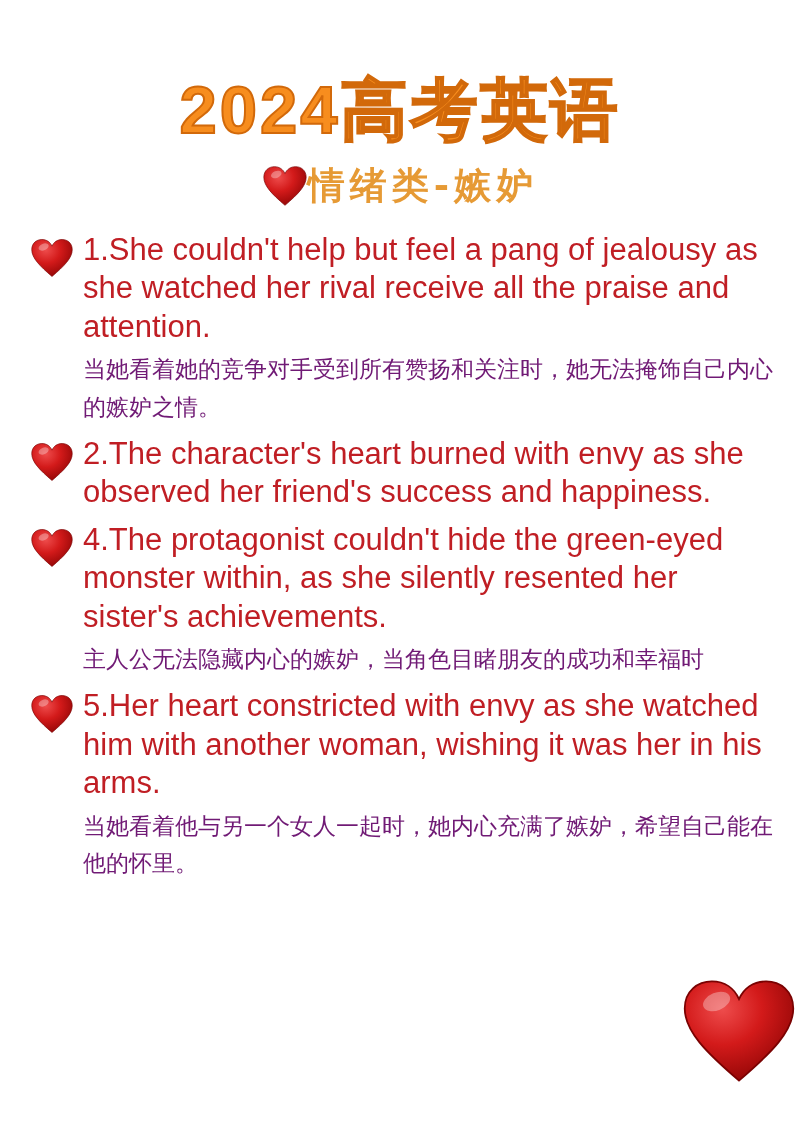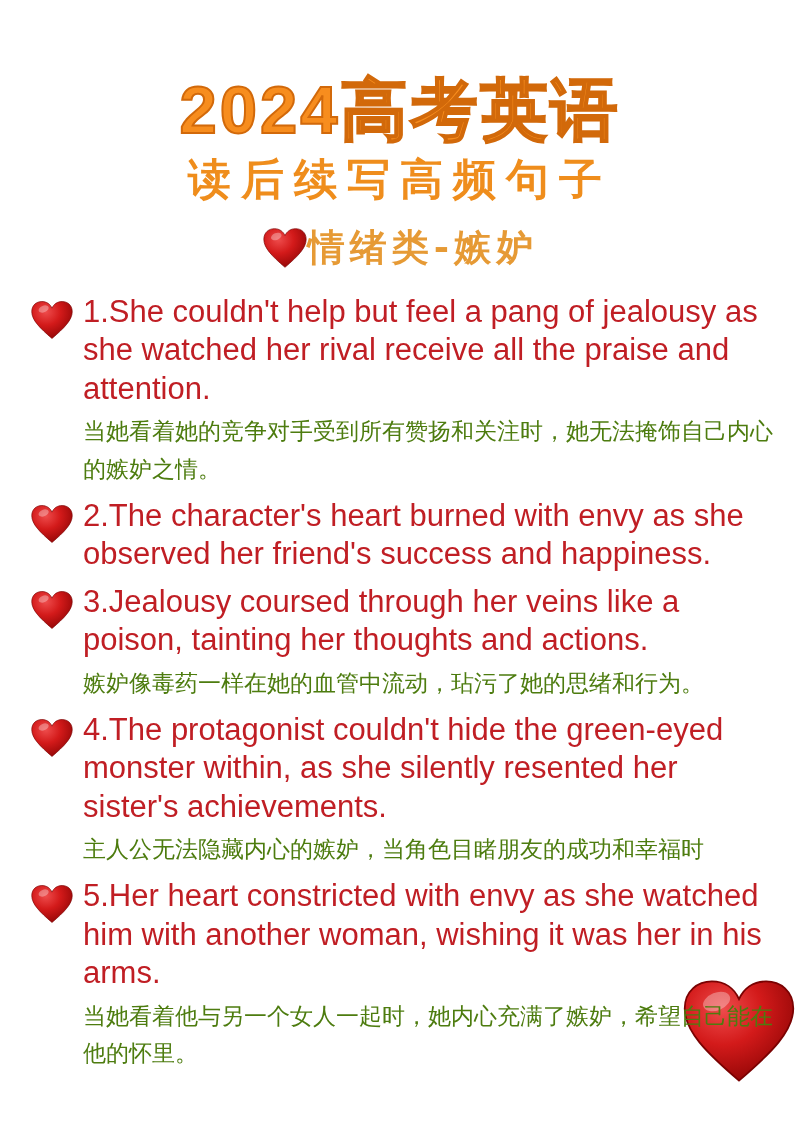--- a/index.html
+++ b/index.html
@@ -70,21 +70,21 @@
     margin: 0;
     font-size: 31px;
     line-height: 1.24;
     color: #c01e24;
     font-family: "Liberation Sans", sans-serif;
   }
   .zh {
     margin: 5px 0 0 0;
     font-size: 23px;
     line-height: 1.62;
-    color: #4d7c0f;
+    color: #701a75;
     font-family: "DejaVu Serif", serif;
   }
 
   
   .big-heart {
     position: absolute;
     right: 2px;
     bottom: 12px;
     width: 118px;
     height: 106px;
@@ -113,21 +113,20 @@
 <div class="page">
 
   <svg class="big-heart" viewBox="0 0 100 88">
     <use href="#heart-shape"></use>
   </svg>
 
   <div class="content">
 
     <div class="header">
       <div class="title">2024高考英语</div>
-      <div class="subtitle">读后续写高频句子</div>
       <div class="category-row">
         <svg class="category-heart" viewBox="0 0 100 88">
           <use href="#heart-shape"></use>
         </svg>
         <span class="category-label">情绪类-嫉妒</span>
       </div>
     </div>
 
     <div class="items">
 
@@ -143,29 +142,20 @@
 
       <div class="item">
         <svg class="heart-bullet" viewBox="0 0 100 88">
           <use href="#heart-shape"></use>
         </svg>
         <div class="text-block">
           <p class="en">2.The character's heart burned with envy as she observed her friend's success and happiness.</p>
         </div>
       </div>
 
-      <div class="item">
-        <svg class="heart-bullet" viewBox="0 0 100 88">
-          <use href="#heart-shape"></use>
-        </svg>
-        <div class="text-block">
-          <p class="en">3.Jealousy coursed through her veins like a poison, tainting her thoughts and actions.</p>
-          <p class="zh">嫉妒像毒药一样在她的血管中流动，玷污了她的思绪和行为。</p>
-        </div>
-      </div>
 
       <div class="item">
         <svg class="heart-bullet" viewBox="0 0 100 88">
           <use href="#heart-shape"></use>
         </svg>
         <div class="text-block">
           <p class="en">4.The protagonist couldn't hide the green-eyed monster within, as she silently resented her sister's achievements.</p>
           <p class="zh">主人公无法隐藏内心的嫉妒，当角色目睹朋友的成功和幸福时</p>
         </div>
       </div>

